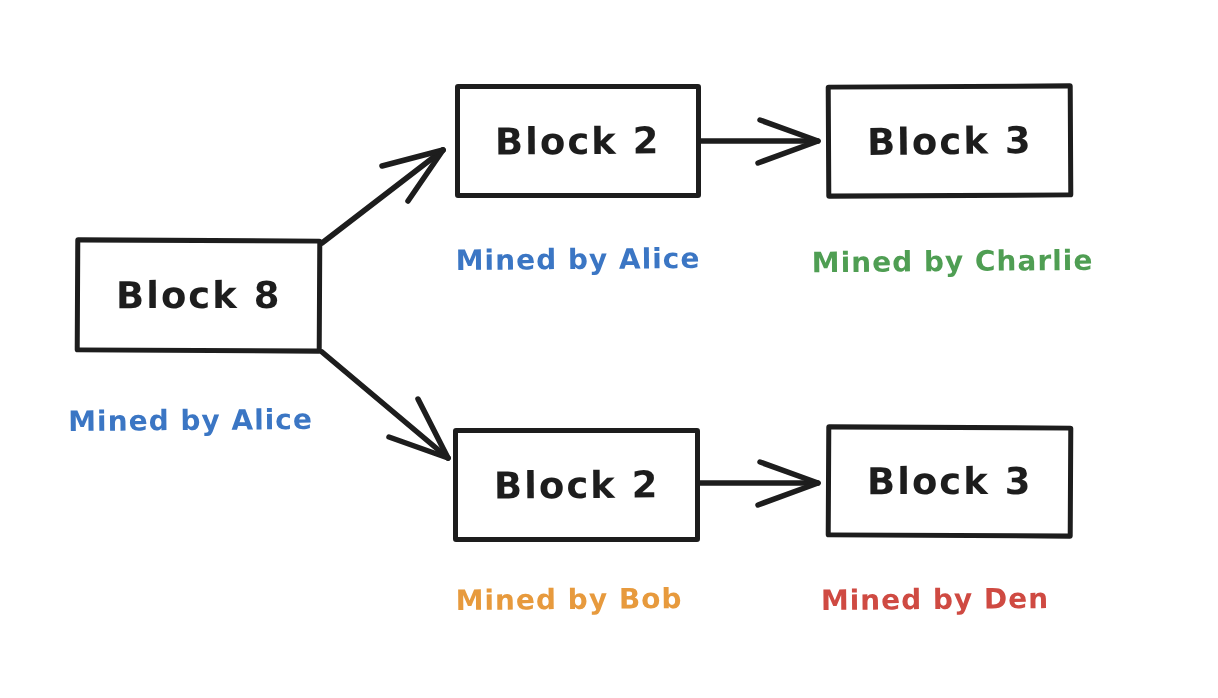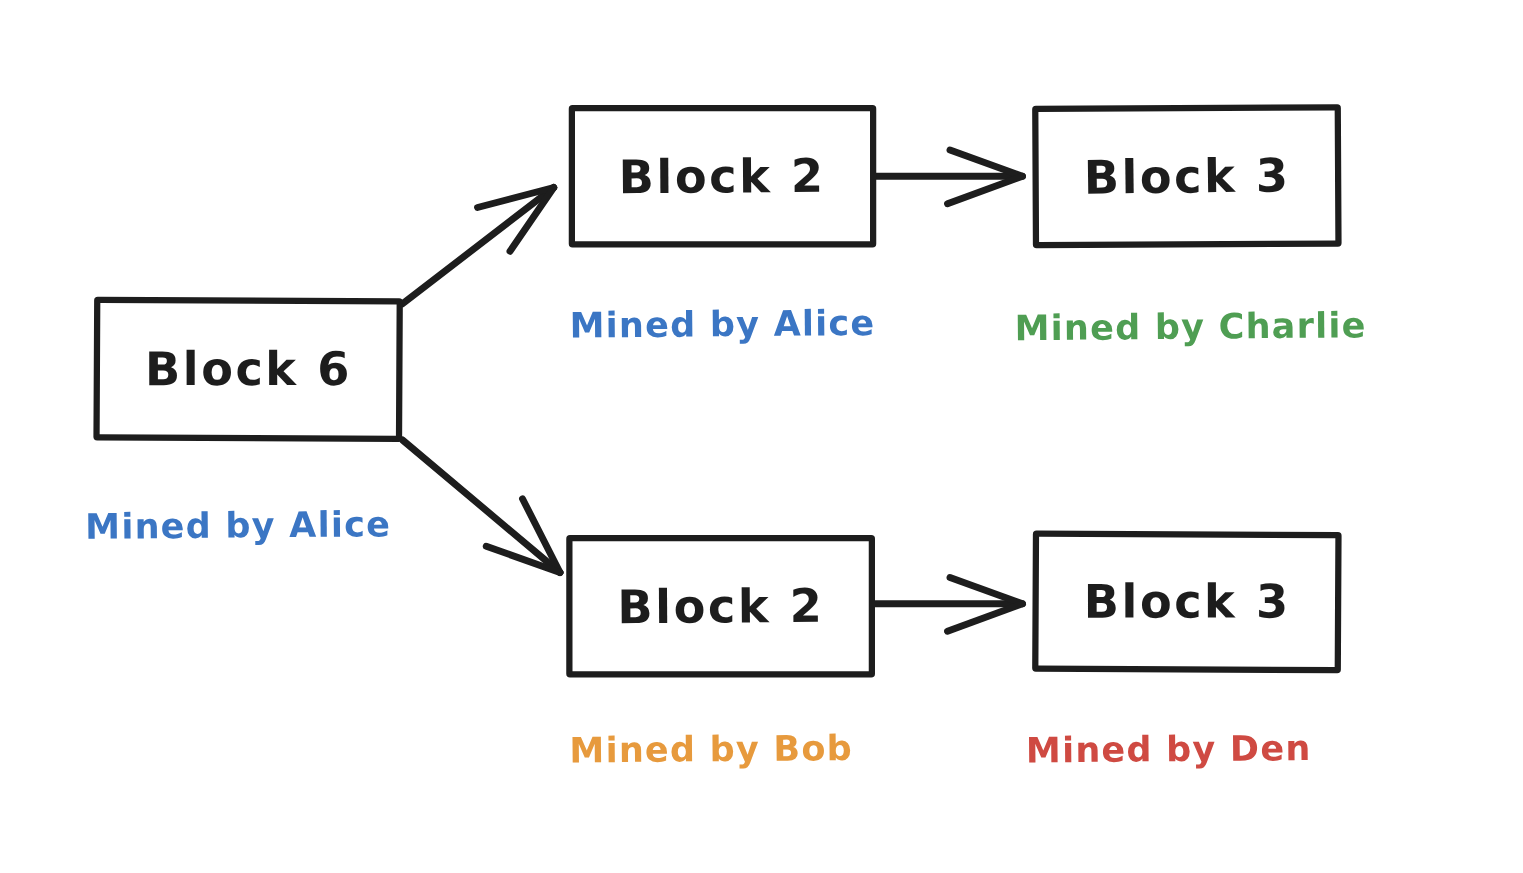--- a/index.html
+++ b/index.html
@@ -96,21 +96,21 @@
     </g>
 
     <g>
       <path d="M 700 483 L 812 483"></path>
       <path d="M 818 483 L 760 462"></path>
       <path d="M 818 483 L 758 505"></path>
     </g>
   </svg>
 
   <div class="node" id="node-block1">
-    <span class="node-label">Block 6</span>
+    <span class="node-label">Block 8</span>
   </div>
   <div class="node" id="node-block2-top">
     <span class="node-label">Block 2</span>
   </div>
   <div class="node" id="node-block3-top">
     <span class="node-label">Block 3</span>
   </div>
   <div class="node" id="node-block2-bottom">
     <span class="node-label">Block 2</span>
   </div>

